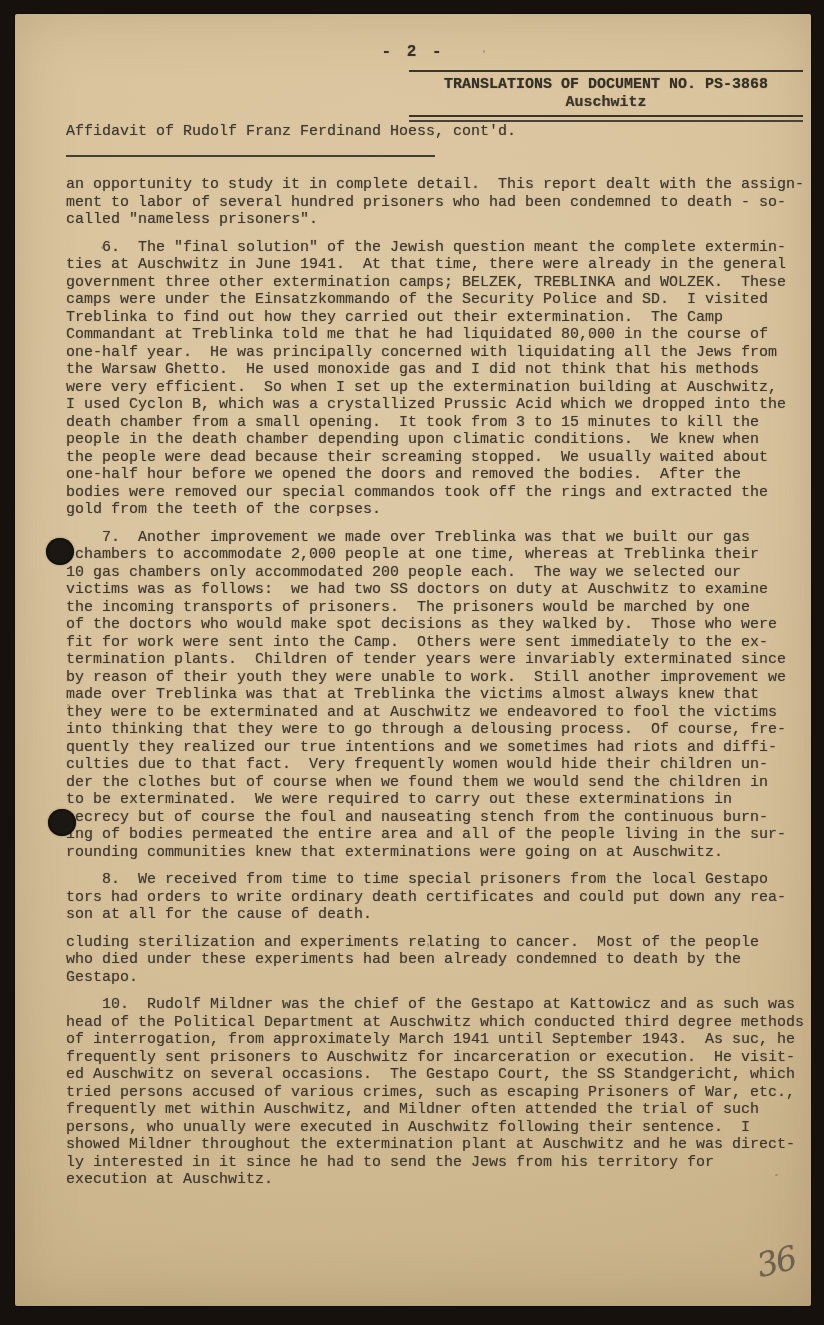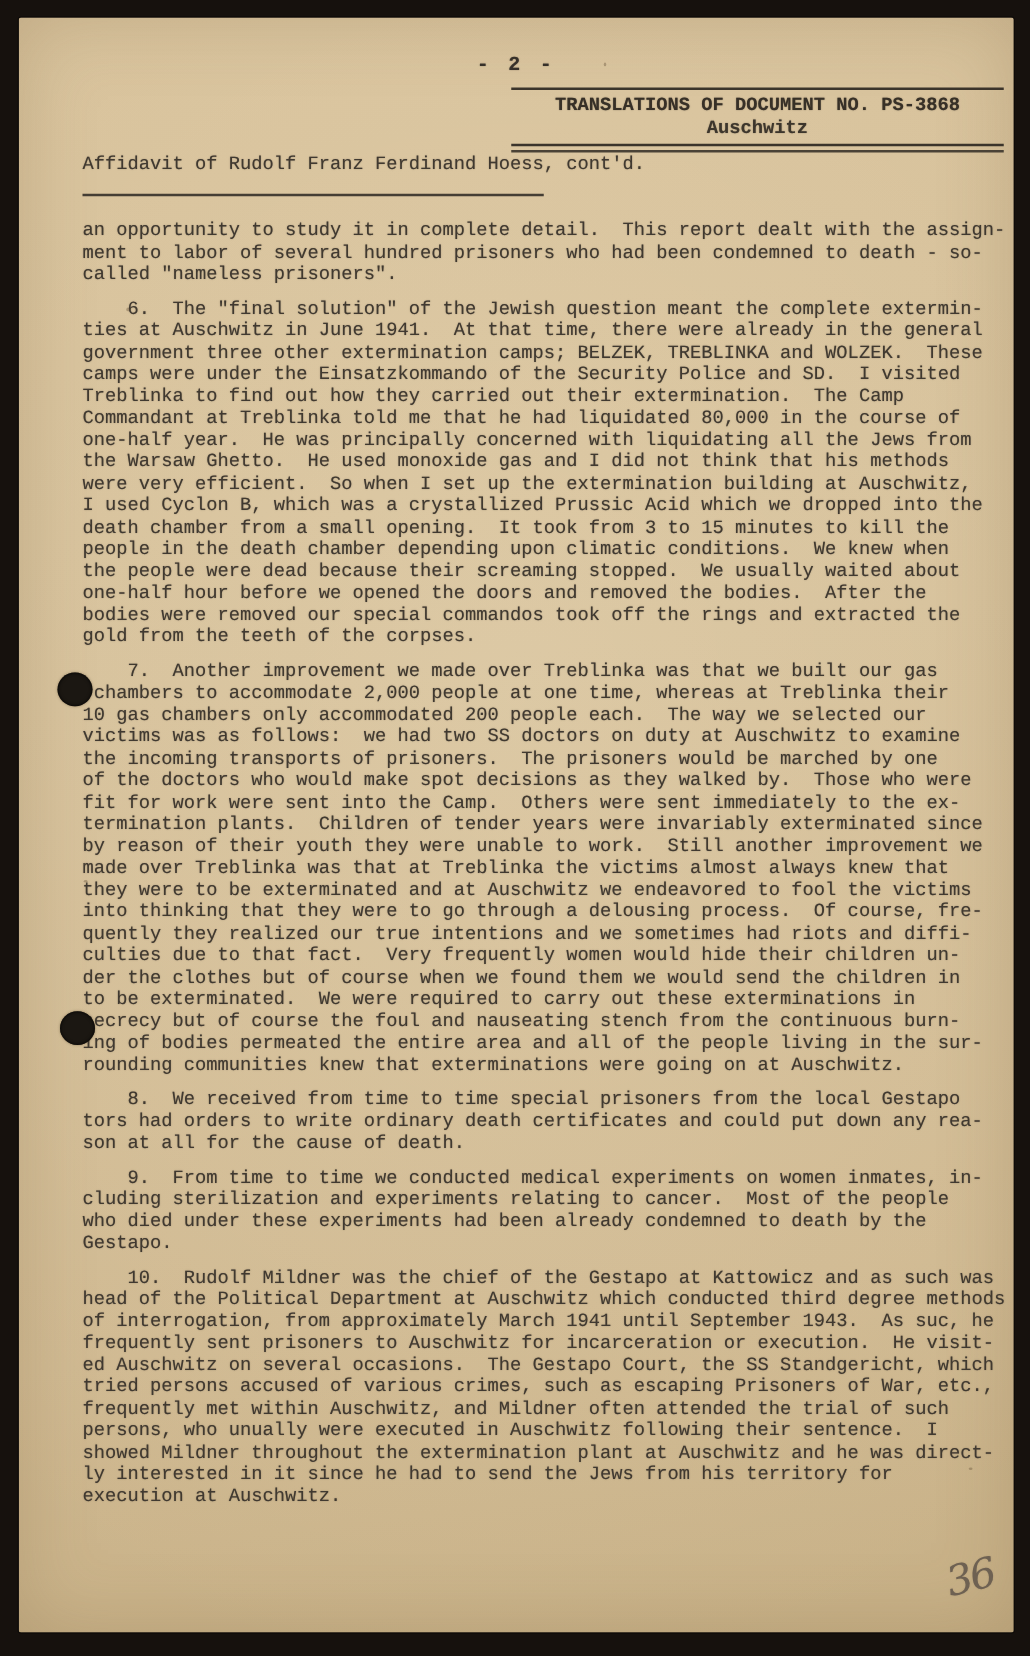--- a/index.html
+++ b/index.html
@@ -116,21 +116,20 @@
         <div class="line">secrecy but of course the foul and nauseating stench from the continuous burn-</div>
         <div class="line">ing of bodies permeated the entire area and all of the people living in the sur-</div>
         <div class="line">rounding communities knew that exterminations were going on at Auschwitz.</div>
       </div>
       <div class="para">
         <div class="line">    8.  We received from time to time special prisoners from the local Gestapo</div>
         <div class="line">tors had orders to write ordinary death certificates and could put down any rea-</div>
         <div class="line">son at all for the cause of death.</div>
       </div>
       <div class="para">
-        <div class="line">    9.  From time to time we conducted medical experiments on women inmates, in-</div>
         <div class="line">cluding sterilization and experiments relating to cancer.  Most of the people</div>
         <div class="line">who died under these experiments had been already condemned to death by the</div>
         <div class="line">Gestapo.</div>
       </div>
       <div class="para">
         <div class="line">    10.  Rudolf Mildner was the chief of the Gestapo at Kattowicz and as such was</div>
         <div class="line">head of the Political Department at Auschwitz which conducted third degree methods</div>
         <div class="line">of interrogation, from approximately March 1941 until September 1943.  As suc, he</div>
         <div class="line">frequently sent prisoners to Auschwitz for incarceration or execution.  He visit-</div>
         <div class="line">ed Auschwitz on several occasions.  The Gestapo Court, the SS Standgericht, which</div>

